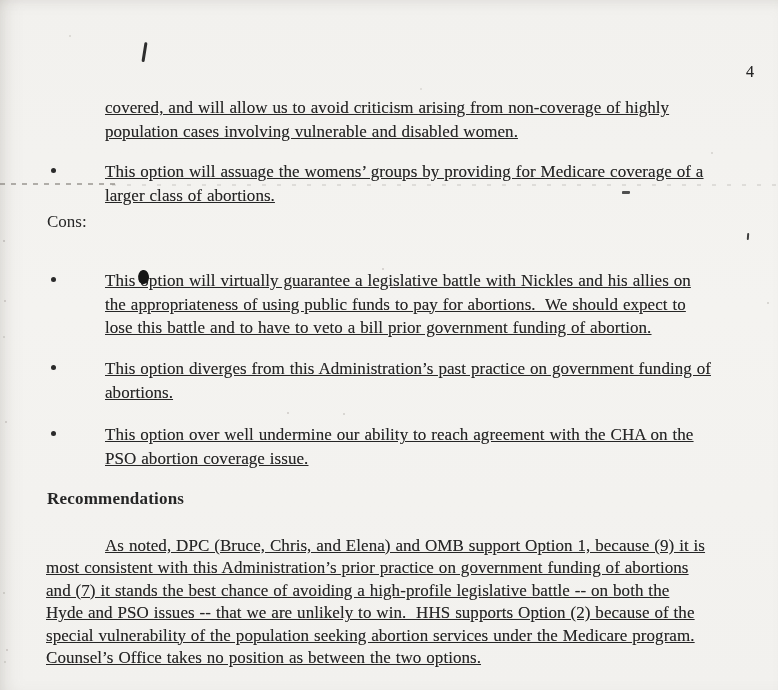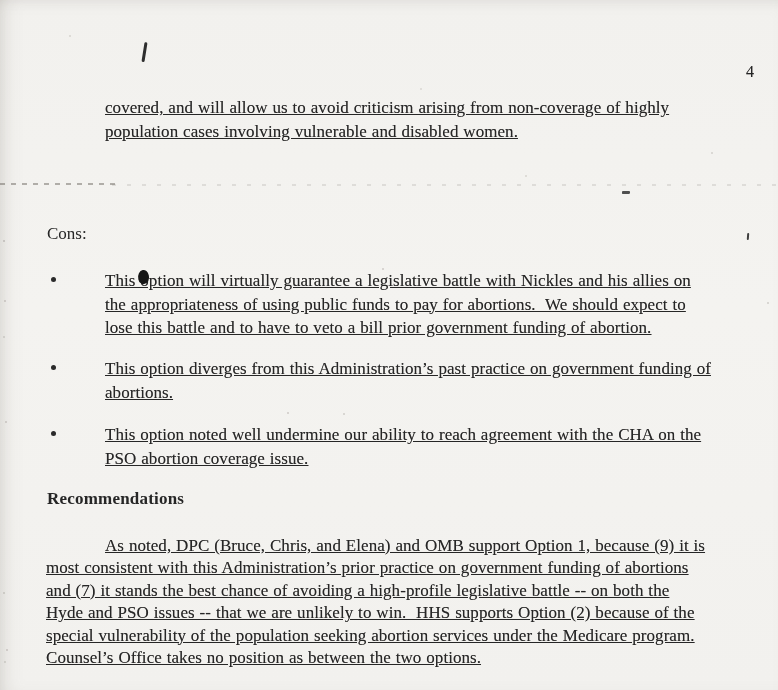--- a/index.html
+++ b/index.html
@@ -70,45 +70,50 @@
 <div class="page">
 
   <div class="pen-slash"></div>
   <div class="page-number">4</div>
 
   <div class="block" style="left:105px;top:96px;">
     <div class="line">covered, and will allow us to avoid criticism arising from non-coverage of highly</div>
     <div class="line">population cases involving vulnerable and disabled women.</div>
   </div>
 
+  <div class="bullet-block" style="top:160px;">
+    <span class="dot"></span>
+    <div class="line">This option will assuage the womens’ groups by providing for Medicare coverage of a</div>
+    <div class="line">larger class of abortions.</div>
+  </div>
 
   <div class="dotline"></div>
   <div class="dotline-faint"></div>
   <div class="dash-mark"></div>
 
-  <div class="heading" style="left:47px;top:224px;">Cons:</div>
+  <div class="heading" style="left:47px;top:212px;">Cons:</div>
   <div class="tick-mark"></div>
 
   <div class="bullet-block" style="top:269px;">
     <span class="dot"></span>
     <div class="line">This option will virtually guarantee a legislative battle with Nickles and his allies on</div>
     <div class="line">the appropriateness of using public funds to pay for abortions.  We should expect to</div>
     <div class="line">lose this battle and to have to veto a bill prior government funding of abortion.</div>
   </div>
   <div class="inkblot"></div>
 
   <div class="bullet-block" style="top:357px;">
     <span class="dot"></span>
     <div class="line">This option diverges from this Administration’s past practice on government funding of</div>
     <div class="line">abortions.</div>
   </div>
 
   <div class="bullet-block" style="top:423px;">
     <span class="dot"></span>
-    <div class="line">This option noted well undermine our ability to reach agreement with the CHA on the</div>
+    <div class="line">This option over well undermine our ability to reach agreement with the CHA on the</div>
     <div class="line">PSO abortion coverage issue.</div>
   </div>
 
   <div class="heading bold" style="left:47px;top:489px;">Recommendations</div>
 
   <div class="block tight" style="left:46px;top:535px;">
     <div class="line indent">As noted, DPC (Bruce, Chris, and Elena) and OMB support Option 1, because (9) it is</div>
     <div class="line">most consistent with this Administration’s prior practice on government funding of abortions</div>
     <div class="line">and (7) it stands the best chance of avoiding a high-profile legislative battle -- on both the</div>
     <div class="line">Hyde and PSO issues -- that we are unlikely to win.  HHS supports Option (2) because of the</div>

